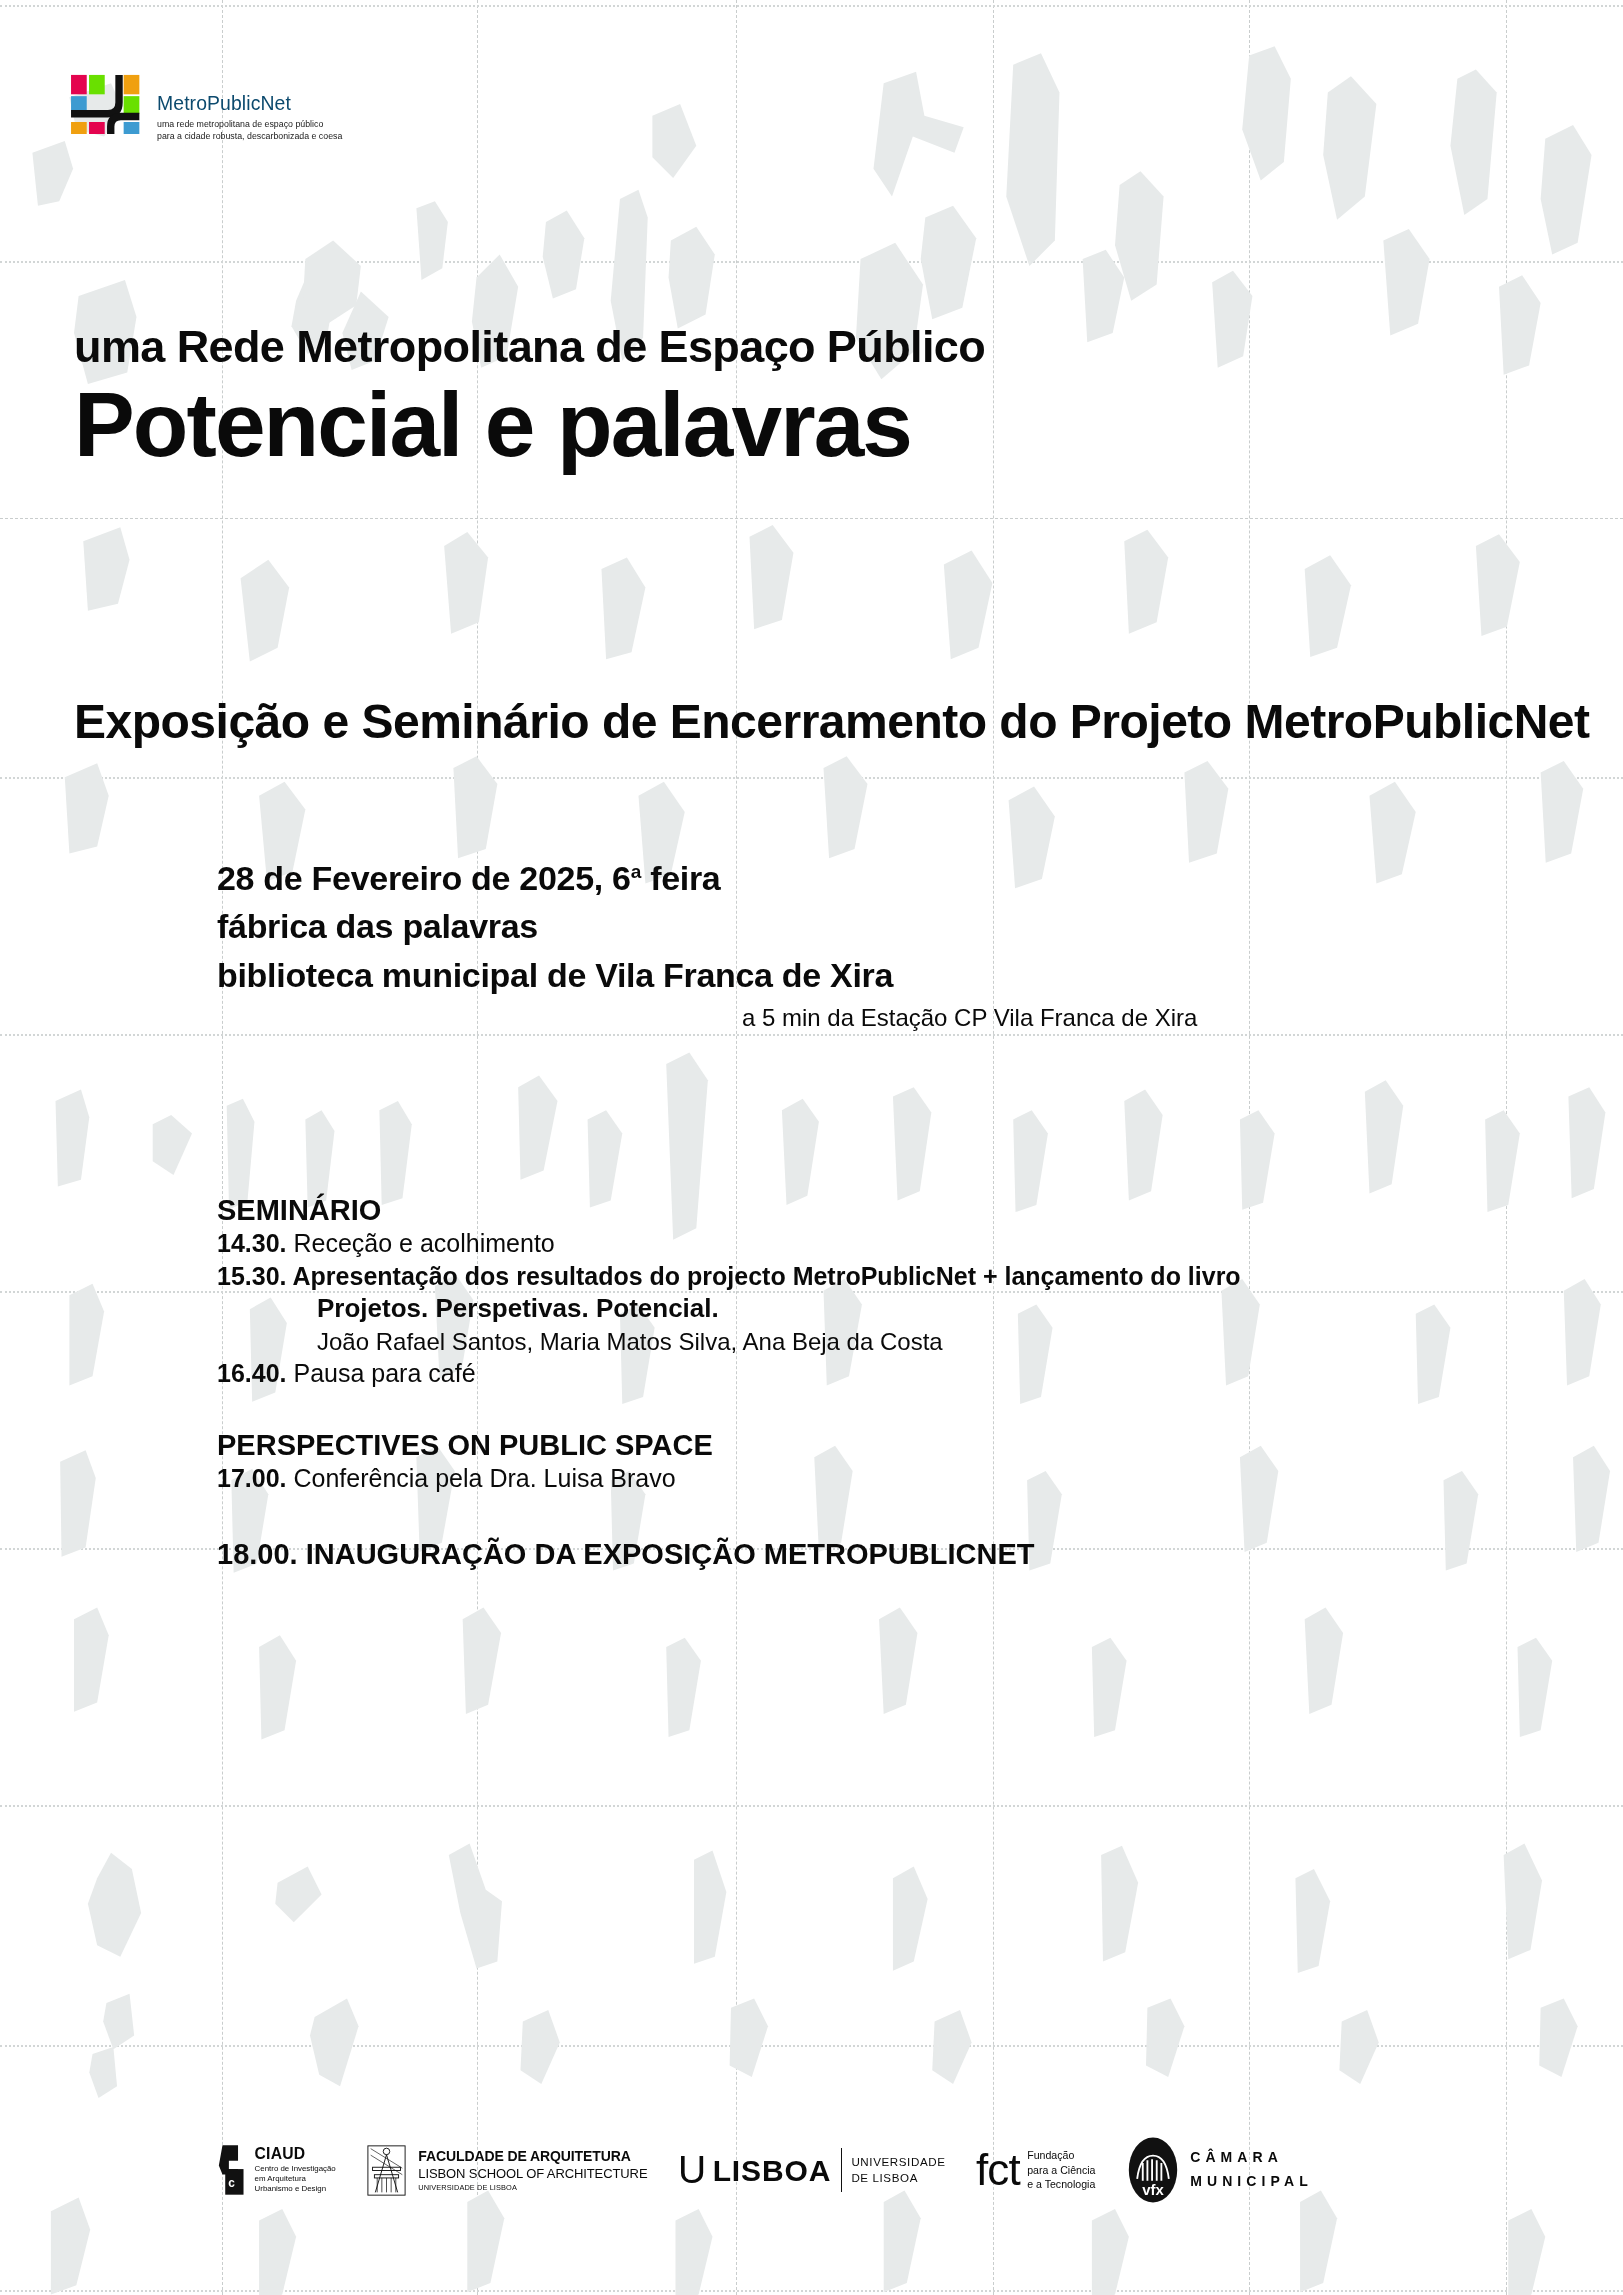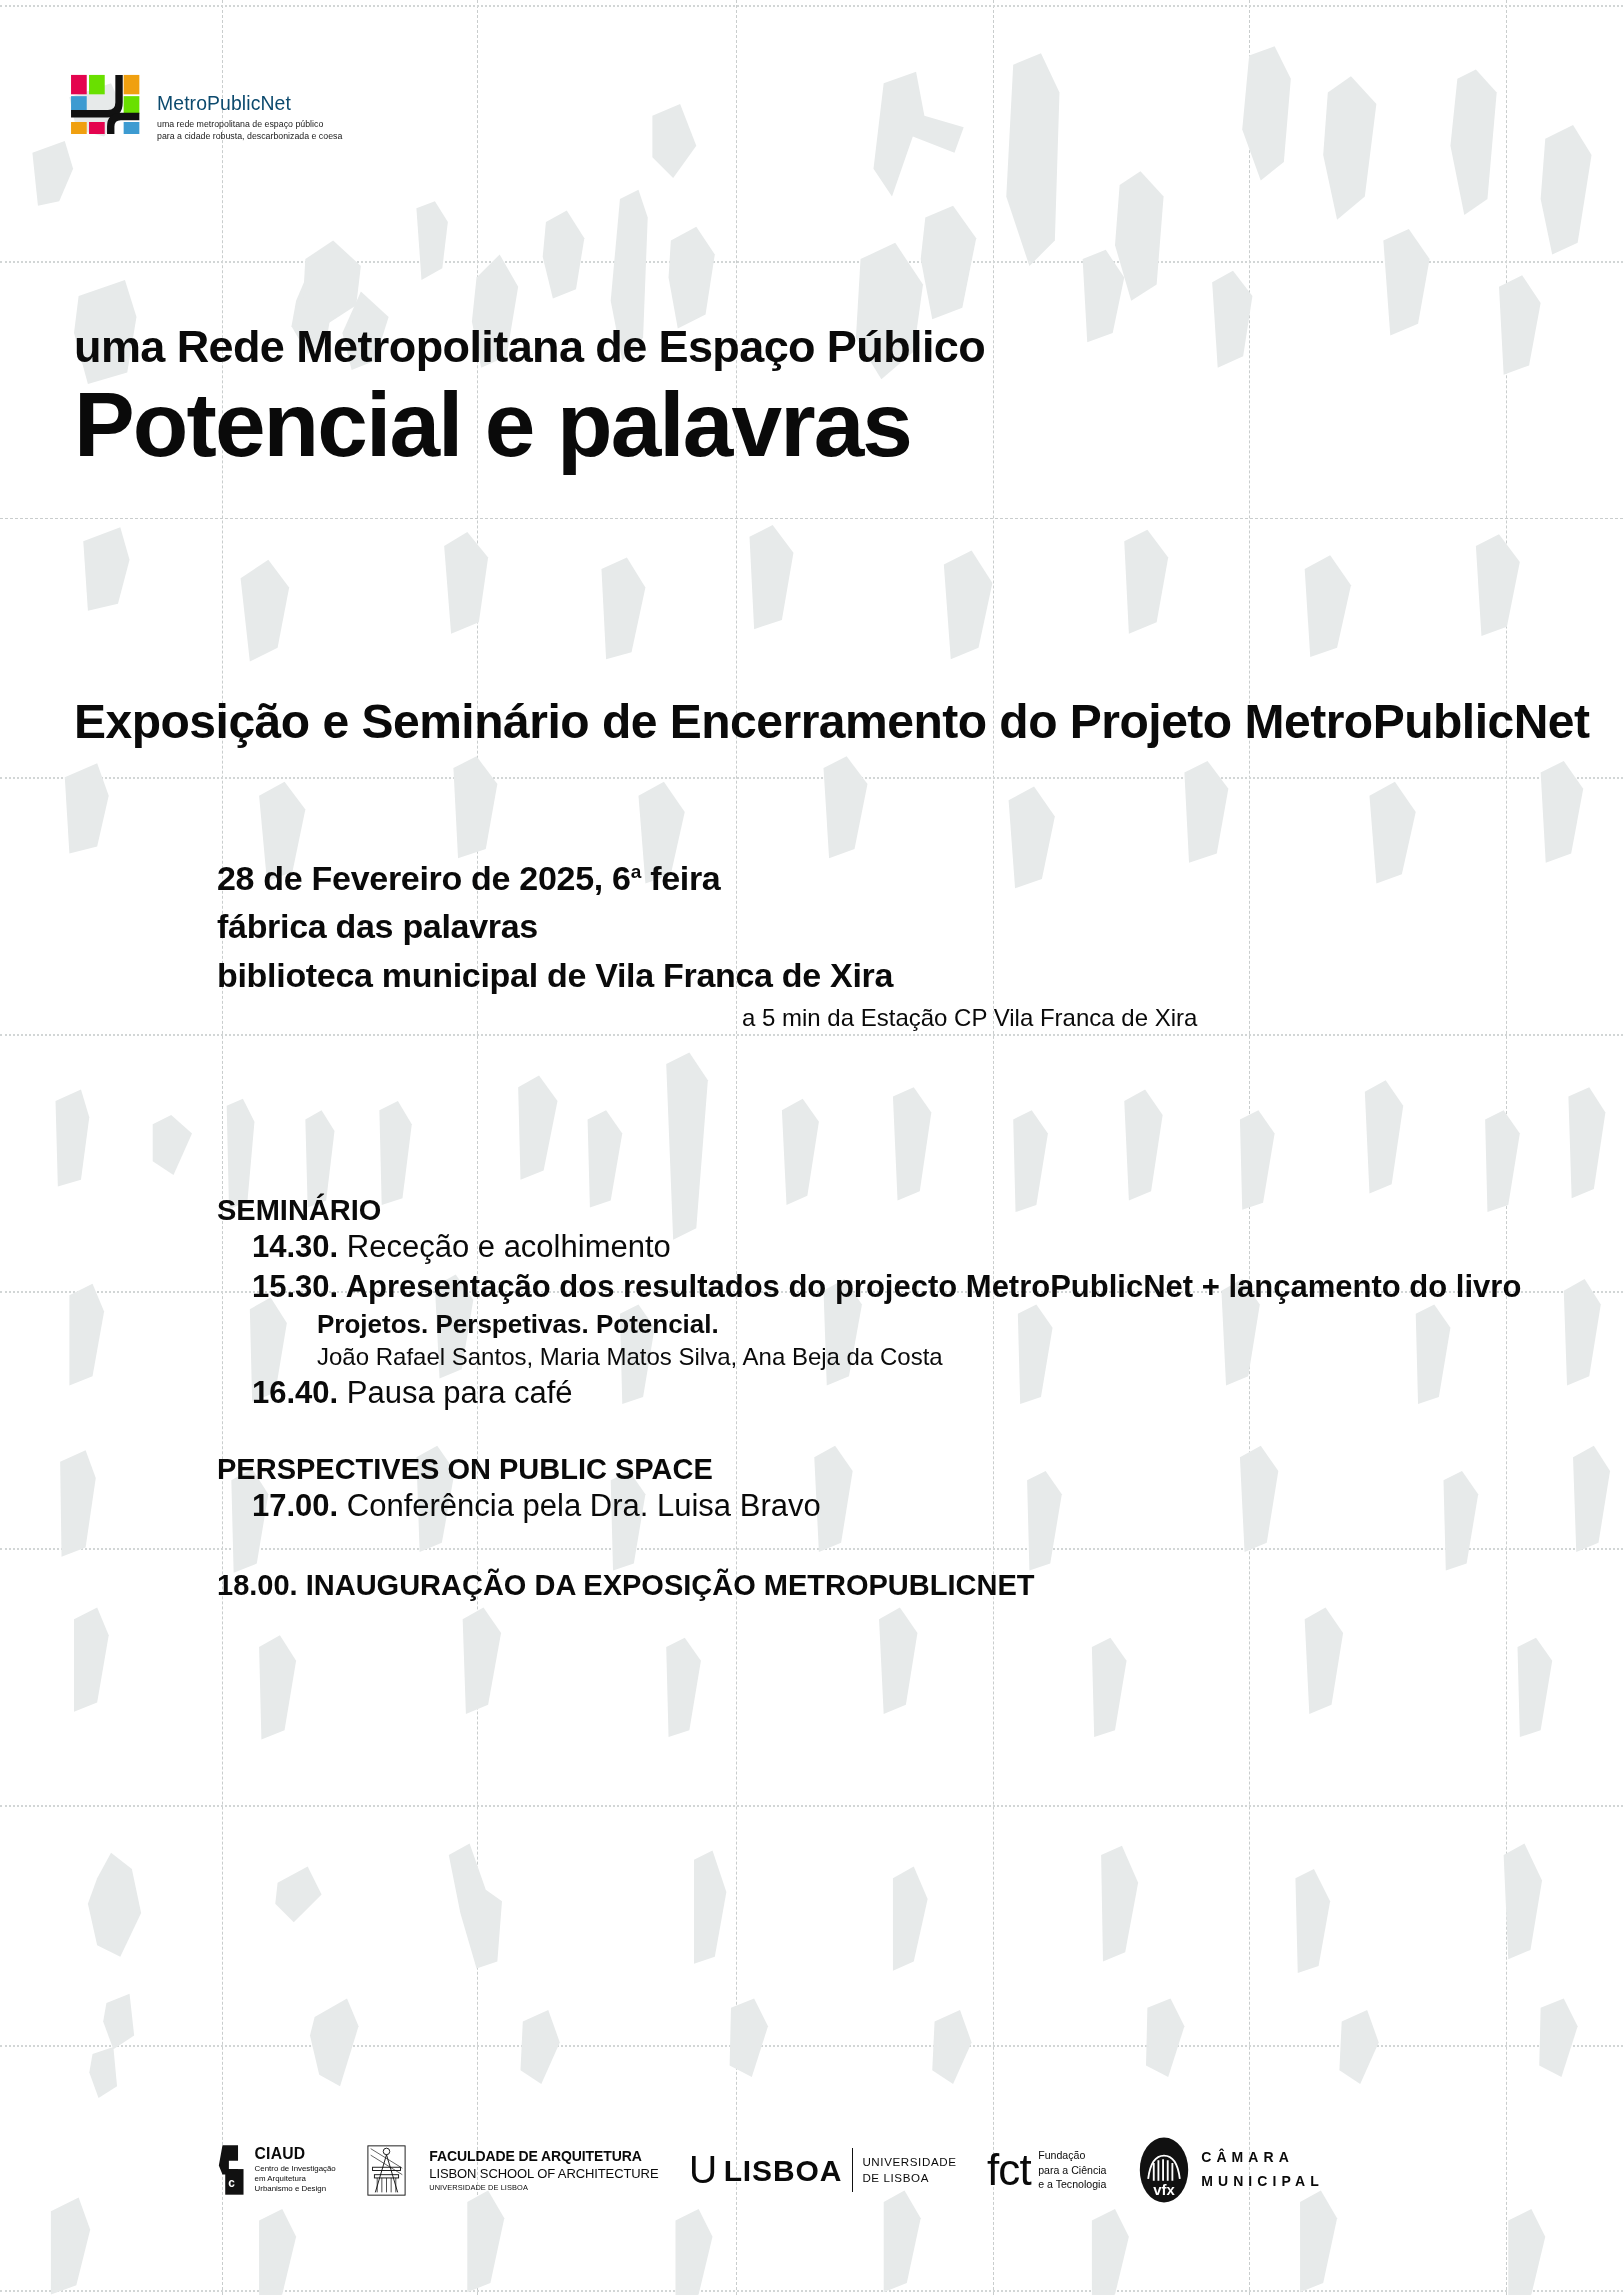--- a/index.html
+++ b/index.html
@@ -42,41 +42,41 @@
   #when-where{position:absolute;left:217px;top:854px;}
   .ww-line{font-size:34px;font-weight:700;letter-spacing:-0.3px;line-height:1.42;white-space:nowrap;}
   .ww-line sup{font-size:.56em;vertical-align:super;font-weight:700;}
   #ww-note{margin-top:5.6px;margin-left:525px;font-size:24px;font-weight:400;
            letter-spacing:0px;white-space:nowrap;}
 
   
   #programme{position:absolute;left:217px;top:1194px;width:1365px;}
   .sec-head{font-size:29px;font-weight:700;letter-spacing:0px;margin-top:0;white-space:nowrap;}
   .sec-head.gap{margin-top:40px;}
-  .prow{font-size:31px;line-height:1.30;white-space:nowrap;margin-left:35px;}
+  .prow{font-size:25px;line-height:1.30;white-space:nowrap;}
   .prow .t{font-weight:700;}
   .prow .d{font-weight:400;}
   .prow .d.bold{font-weight:700;}
   .sub{margin-left:100px;font-size:24px;font-weight:400;line-height:1.30;white-space:nowrap;}
   .sub.bold{font-weight:700;font-size:26px;}
   #final-row{margin-top:43px;font-size:29px;font-weight:700;white-space:nowrap;}
 
   
   #footer-logos{position:absolute;left:217px;top:2140px;display:flex;align-items:center;gap:0;}
   .flogo{display:flex;align-items:center;height:60px;}
   .flogo + .flogo{margin-left:30.5px;}
   .fl-txt{display:flex;flex-direction:column;justify-content:center;}
 
   #ciaud-mark{width:32px;height:50px;flex:0 0 auto;}
   #ciaud-txt{margin-left:5.6px;}
   #ciaud-name{font-size:15.7px;font-weight:700;letter-spacing:0.2px;line-height:1;}
   #ciaud-sub{font-size:7.9px;line-height:1.26;margin-top:2.3px;font-weight:400;}
 
   #fa-mark{width:41px;height:53px;flex:0 0 auto;}
-  #fa-txt{margin-left:22px;justify-content:space-between;}
+  #fa-txt{margin-left:11px;justify-content:space-between;}
   #fa-l1{font-size:14px;font-weight:700;letter-spacing:-0.1px;line-height:1;}
   #fa-l2{font-size:13px;font-weight:400;letter-spacing:-0.1px;line-height:1;margin-top:4.2px;}
   #fa-l3{font-size:7.4px;font-weight:400;letter-spacing:0.1px;line-height:1;margin-top:4.2px;}
 
   #ul-wrap{display:flex;align-items:center;}
   #ul-u{font-size:39px;font-weight:400;line-height:.82;font-family:"Liberation Sans",sans-serif;}
   #ul-lisboa{font-size:30px;font-weight:700;letter-spacing:0.9px;line-height:.9;margin-left:6.5px;}
   #ul-rule{width:1.4px;height:44px;background:#111;margin:0 9.3px;}
   #ul-sub{font-size:11.6px;font-weight:400;letter-spacing:0.6px;line-height:1.35;}
 

